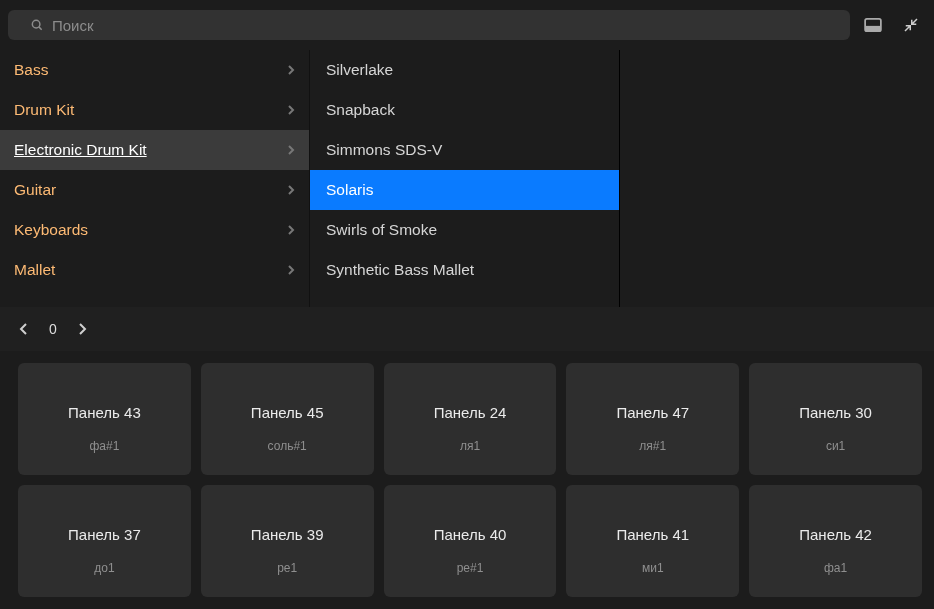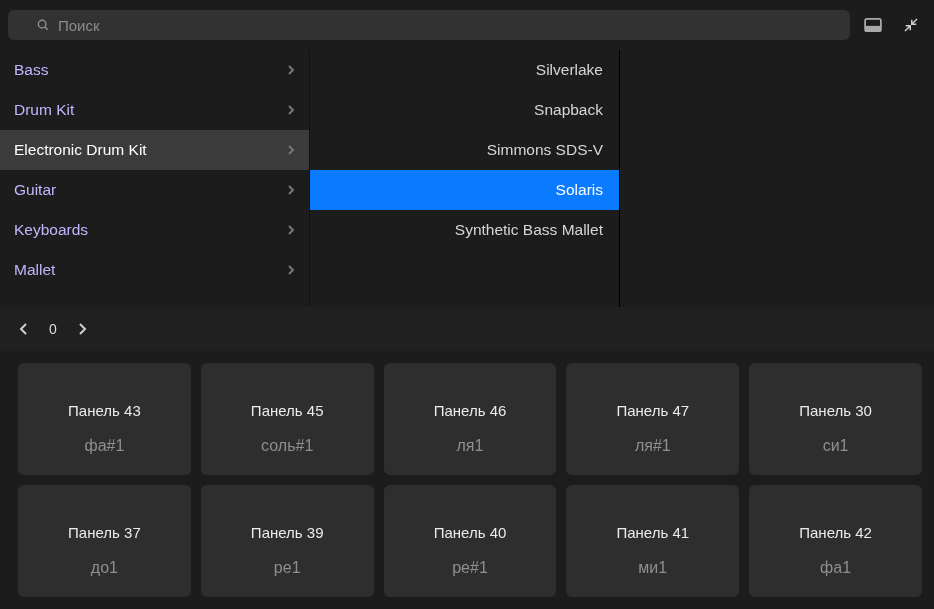--- a/index.html
+++ b/index.html
@@ -20,21 +20,21 @@
       gap: 8px;
       height: 50px;
     }
     .search-wrap {
       flex: 1;
       display: flex;
       align-items: center;
       background: #323232;
       border-radius: 6px;
       height: 30px;
-      padding: 0 28px;
+      padding: 0 22px;
     }
     .search-icon {
       color: #8c8c8c;
       display: flex;
       align-items: center;
     }
     .search-input {
       flex: 1;
       background: transparent;
       border: none;
@@ -69,40 +69,40 @@
       border-right: 1px solid #000;
       overflow: hidden;
     }
     .cat-item {
       height: 40px;
       display: flex;
       align-items: center;
       justify-content: space-between;
       padding: 0 14px;
       font-size: 15.5px;
-      color: #c4b5fd;
+      color: #fdba74;
       cursor: pointer;
     }
     .cat-item.selected {
       background: #3b3b3b;
       color: #fff;
+      text-decoration: underline;
     }
     .chev {
       color: #777;
       display: flex;
     }
     .preset-item {
       height: 40px;
       display: flex;
       align-items: center;
       padding: 0 16px;
       font-size: 15.5px;
       color: #d6d6d6;
       cursor: pointer;
-      justify-content: flex-end;
     }
     .preset-item.selected {
       background: #0a7bff;
       color: #ffffff;
     }
     .preset-item.cut {
       height: 36px;
       overflow: hidden;
     }
     .bottombar {
@@ -148,21 +148,21 @@
       justify-content: center;
       cursor: pointer;
       padding-top: 18px;
     }
     .pad-title {
       font-size: 15px;
       color: #ebebeb;
       font-weight: 500;
     }
     .pad-note {
-      font-size: 16px;
+      font-size: 12px;
       color: #8f8f8f;
       margin-top: 18px;
     }
   </style>
 </head>
 <body>
 
 <div class="topbar">
   <div class="search-wrap">
     <span class="search-icon">
@@ -245,20 +245,23 @@
       <div class="preset-item">
         <span>Snapback</span>
       </div>
       <div class="preset-item">
         <span>Simmons SDS-V</span>
       </div>
       <div class="preset-item selected">
         <span>Solaris</span>
       </div>
       <div class="preset-item">
+        <span>Swirls of Smoke</span>
+      </div>
+      <div class="preset-item">
         <span>Synthetic Bass Mallet</span>
       </div>
       <div class="preset-item cut"></div>
     </div>
 </div>
 
 <div class="bottombar">
   <div class="nav-arrow">
     <svg width="10" height="14" viewBox="0 0 10 14" fill="none" stroke="currentColor" stroke-width="2">
         <path d="M7 2 L2 7 L7 12"></path>
@@ -276,21 +279,21 @@
   <div class="pad-row" id="pad-row-1">
       <div class="pad">
         <div class="pad-title">Панель 43</div>
         <div class="pad-note">фа#1</div>
       </div>
       <div class="pad">
         <div class="pad-title">Панель 45</div>
         <div class="pad-note">соль#1</div>
       </div>
       <div class="pad">
-        <div class="pad-title">Панель 46</div>
+        <div class="pad-title">Панель 24</div>
         <div class="pad-note">ля1</div>
       </div>
       <div class="pad">
         <div class="pad-title">Панель 47</div>
         <div class="pad-note">ля#1</div>
       </div>
       <div class="pad">
         <div class="pad-title">Панель 30</div>
         <div class="pad-note">си1</div>
       </div>

